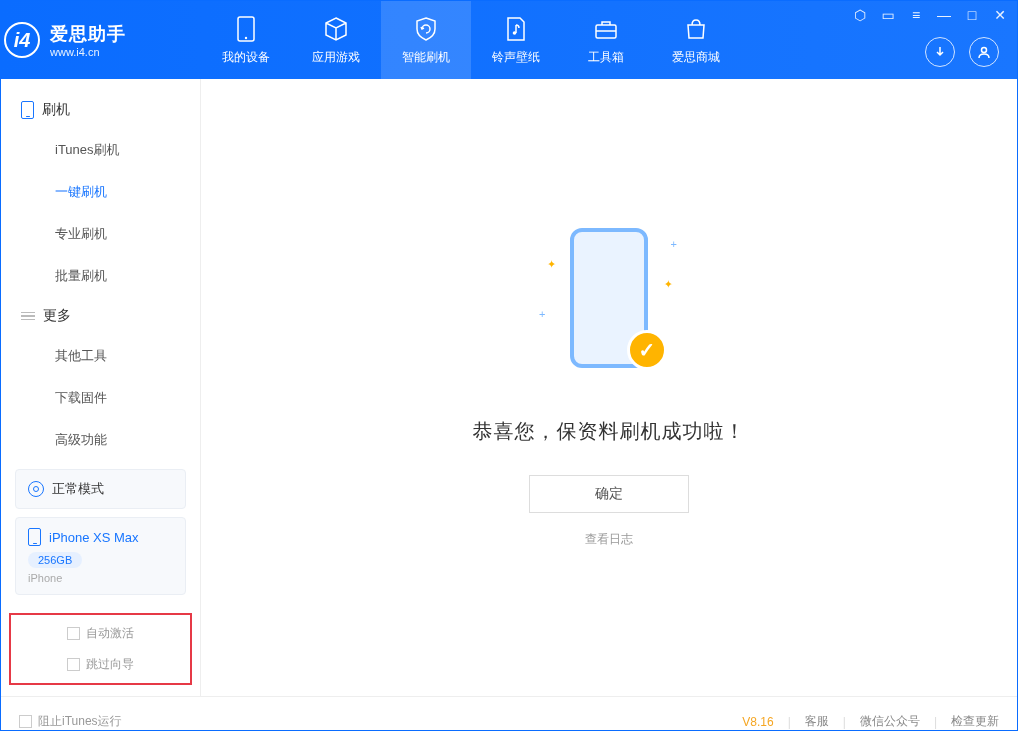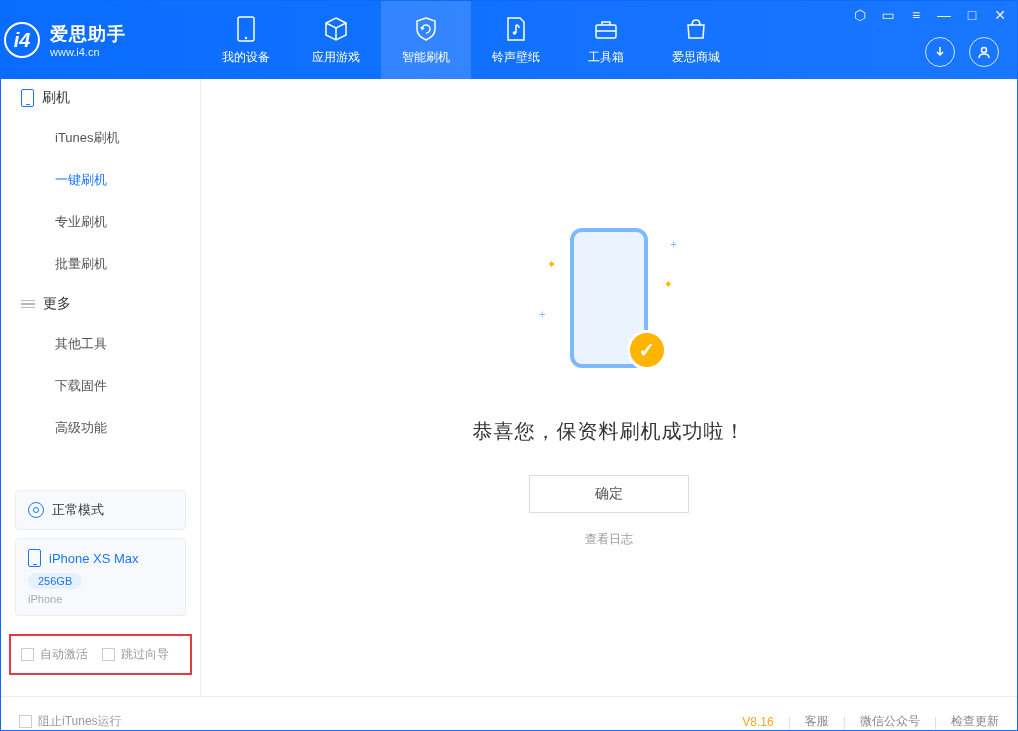--- a/index.html
+++ b/index.html
@@ -14,31 +14,31 @@
 .nav-tabs { display: flex; height: 100%; justify-content: center; }
 .nav-tab { width: 90px; display: flex; flex-direction: column; align-items: center; justify-content: center; cursor: pointer; gap: 6px; }
 .nav-tab.active { background: rgba(255,255,255,0.15); }
 .nav-tab-icon { width: 28px; height: 28px; display: flex; align-items: center; justify-content: center; }
 .nav-tab-label { font-size: 12px; }
 .win-controls { position: absolute; right: 8px; top: 6px; display: flex; gap: 10px; font-size: 14px; }
 .win-controls span { cursor: pointer; opacity: 0.9; width: 18px; text-align: center; }
 .win-controls-lower { position: absolute; right: 18px; bottom: 12px; display: flex; gap: 14px; }
 .circle-btn { width: 30px; height: 30px; border: 1.5px solid rgba(255,255,255,0.8); border-radius: 50%; display: flex; align-items: center; justify-content: center; cursor: pointer; }
 .body-area { flex: 1; display: flex; min-height: 0; }
-.sidebar { width: 200px; border-right: 1px solid #eee; display: flex; flex-direction: column; }
+.sidebar { width: 200px; border-right: 1px solid #eee; display: flex; flex-direction: column; padding-top: 12px; }
 .side-group-title { display: flex; align-items: center; gap: 8px; padding: 10px 20px; font-size: 14px; color: #333; font-weight: 500; }
 .side-item { padding: 12px 20px 12px 54px; font-size: 13px; color: #555; cursor: pointer; }
 .side-item.active { color: #1976ff; }
 .side-spacer { flex: 1; }
 .device-box { margin: 8px 14px; border: 1px solid #eaeef4; border-radius: 4px; padding: 10px 12px; background: #f7f9fc; display: flex; align-items: center; gap: 8px; font-size: 13px; color: #333; }
 .device-box2 { margin: 0 14px 10px; border: 1px solid #eaeef4; border-radius: 4px; padding: 10px 12px; background: #f7f9fc; font-size: 13px; }
 .device-name { color: #1976ff; font-weight: 500; display: flex; align-items: center; gap: 8px; }
 .capacity-badge { display: inline-block; background: #e6f0ff; color: #1976ff; border-radius: 10px; padding: 2px 10px; font-size: 11px; margin-top: 6px; }
 .device-type { color: #aaa; font-size: 11px; margin-top: 4px; }
-.highlight-box { margin: 8px 8px 21px; border: 2px solid #e63946; padding: 10px; display: flex; gap: 14px; align-items: center; }
+.highlight-box { margin: 8px 8px 12px; border: 2px solid #e63946; padding: 10px; display: flex; gap: 14px; align-items: center; flex-direction: column; }
 .chk { display: flex; align-items: center; gap: 6px; font-size: 12px; color: #999; cursor: pointer; }
 .chk-box { width: 13px; height: 13px; border: 1px solid #ccc; display: inline-block; }
 .main-content { flex: 1; display: flex; flex-direction: column; align-items: center; justify-content: center; position: relative; }
 .success-illustration { position: relative; width: 140px; height: 160px; margin-bottom: 30px; }
 .phone-shape { width: 78px; height: 140px; border: 4px solid #7db9ff; border-radius: 12px; margin: 0 auto; background: #eaf3ff; position: relative; }
 .check-badge { position: absolute; right: 12px; bottom: 18px; width: 40px; height: 40px; background: #ffb400; border-radius: 50%; display: flex; align-items: center; justify-content: center; color: #fff; font-weight: bold; font-size: 20px; border: 3px solid #fff; }
 .sparkle { position: absolute; color: #ffb400; font-size: 11px; }
 .success-text { font-size: 20px; color: #333; margin-bottom: 30px; letter-spacing: 1px; }
 .ok-btn { width: 160px; height: 38px; border: 1px solid #ddd; background: #fff; font-size: 14px; color: #555; cursor: pointer; margin-bottom: 18px; }
 .log-link { font-size: 12px; color: #999; cursor: pointer; text-decoration: none; }

